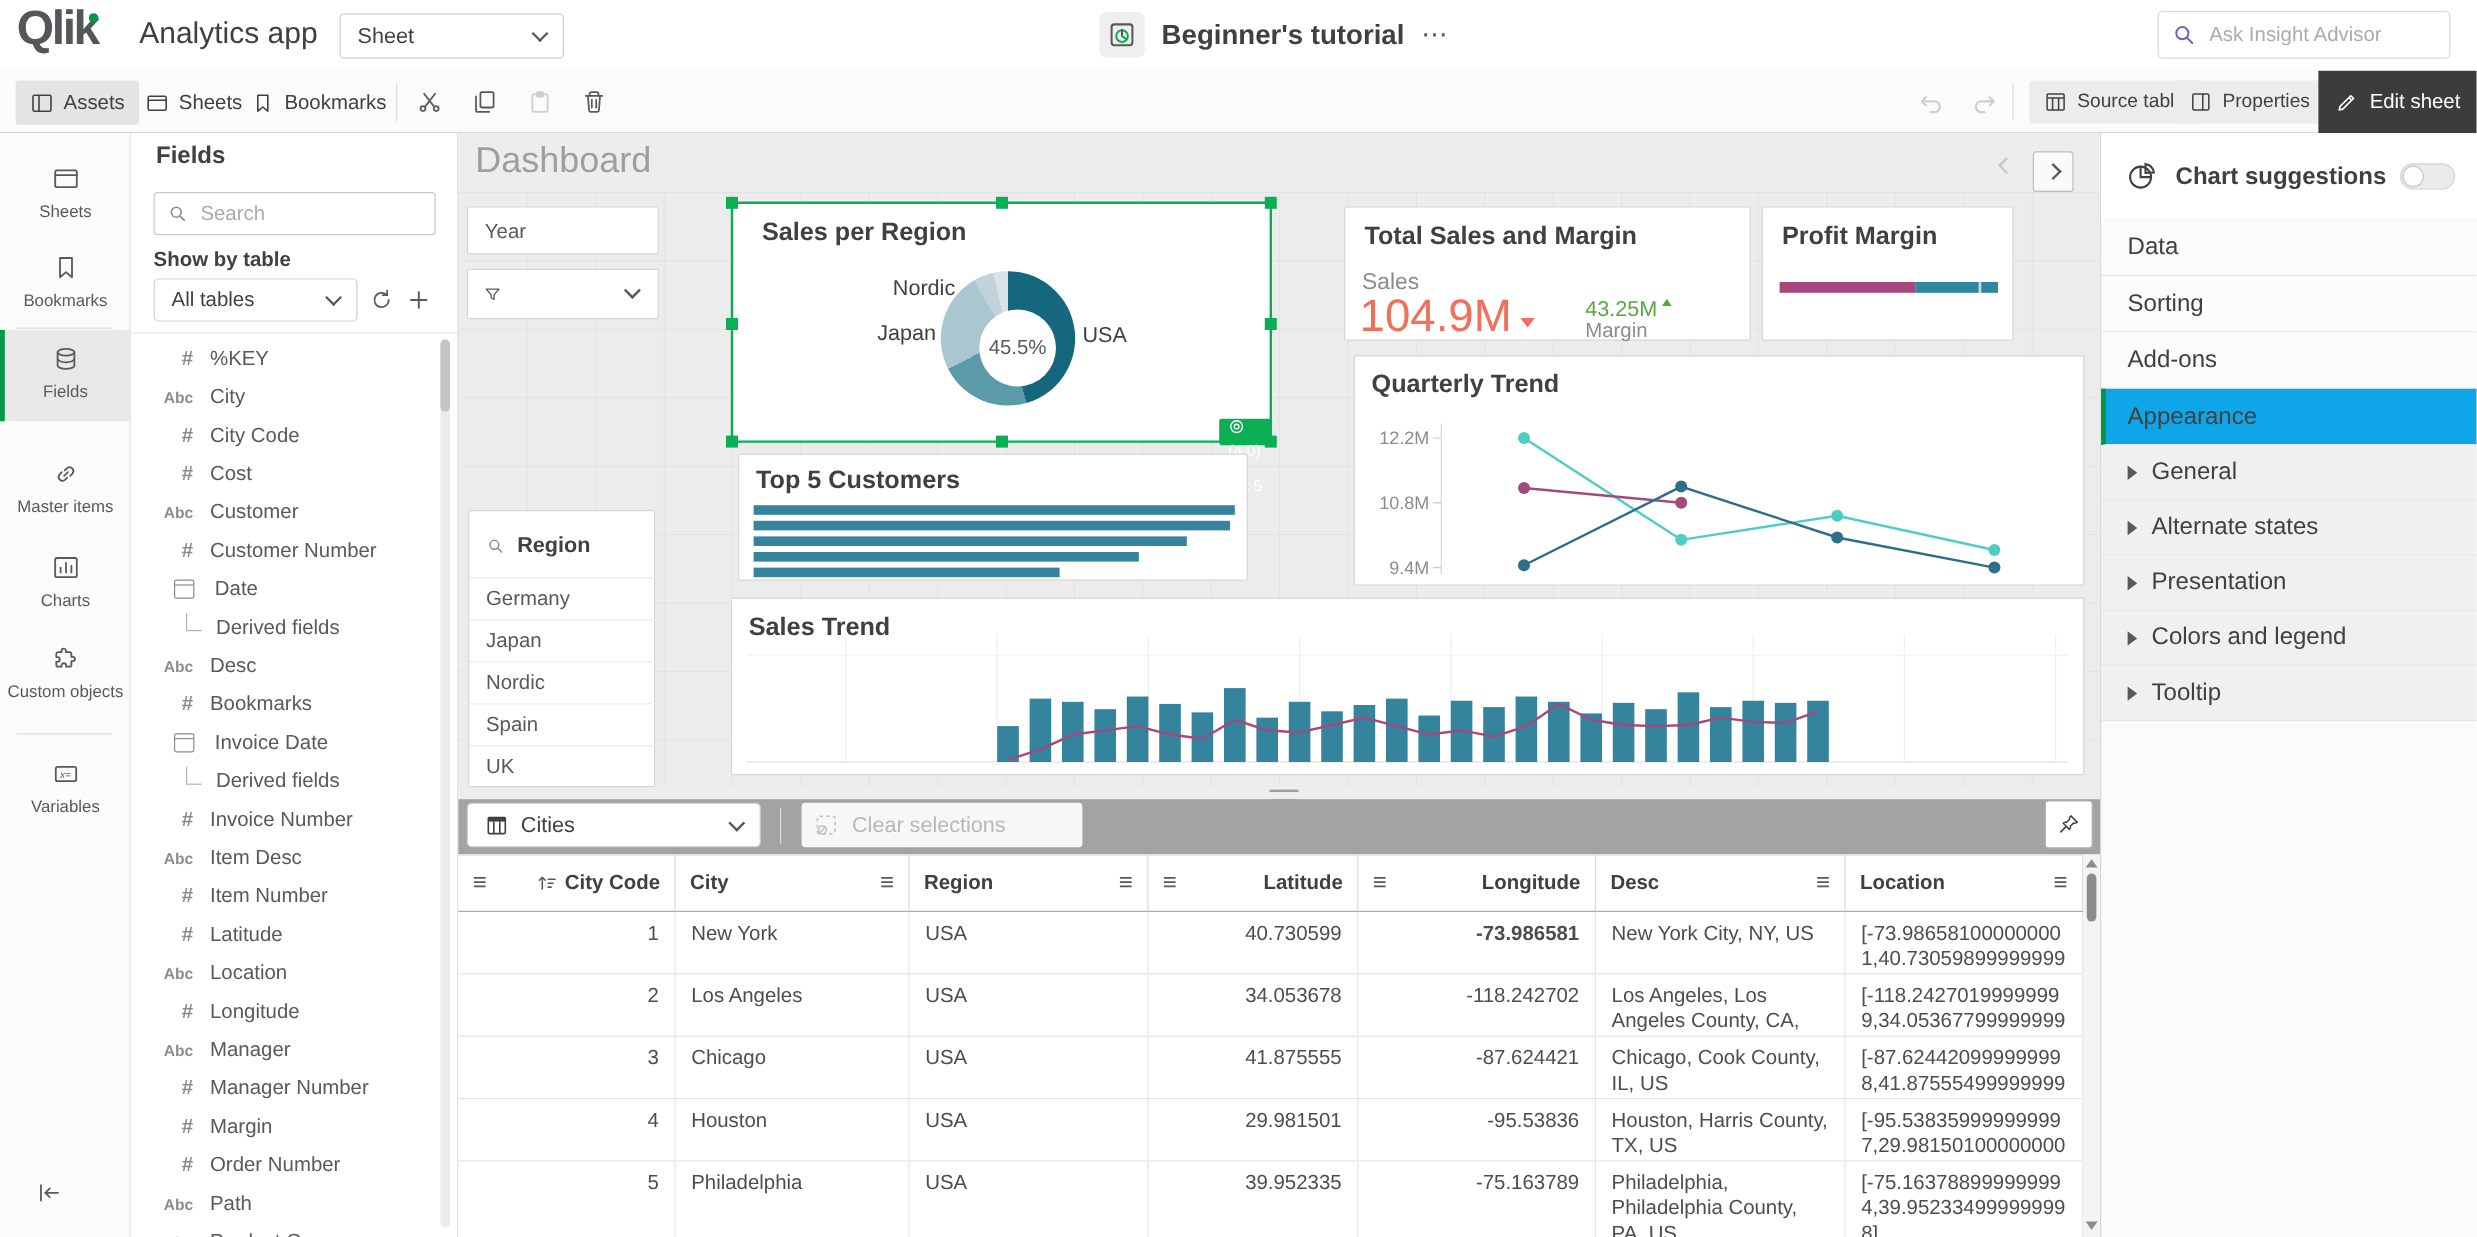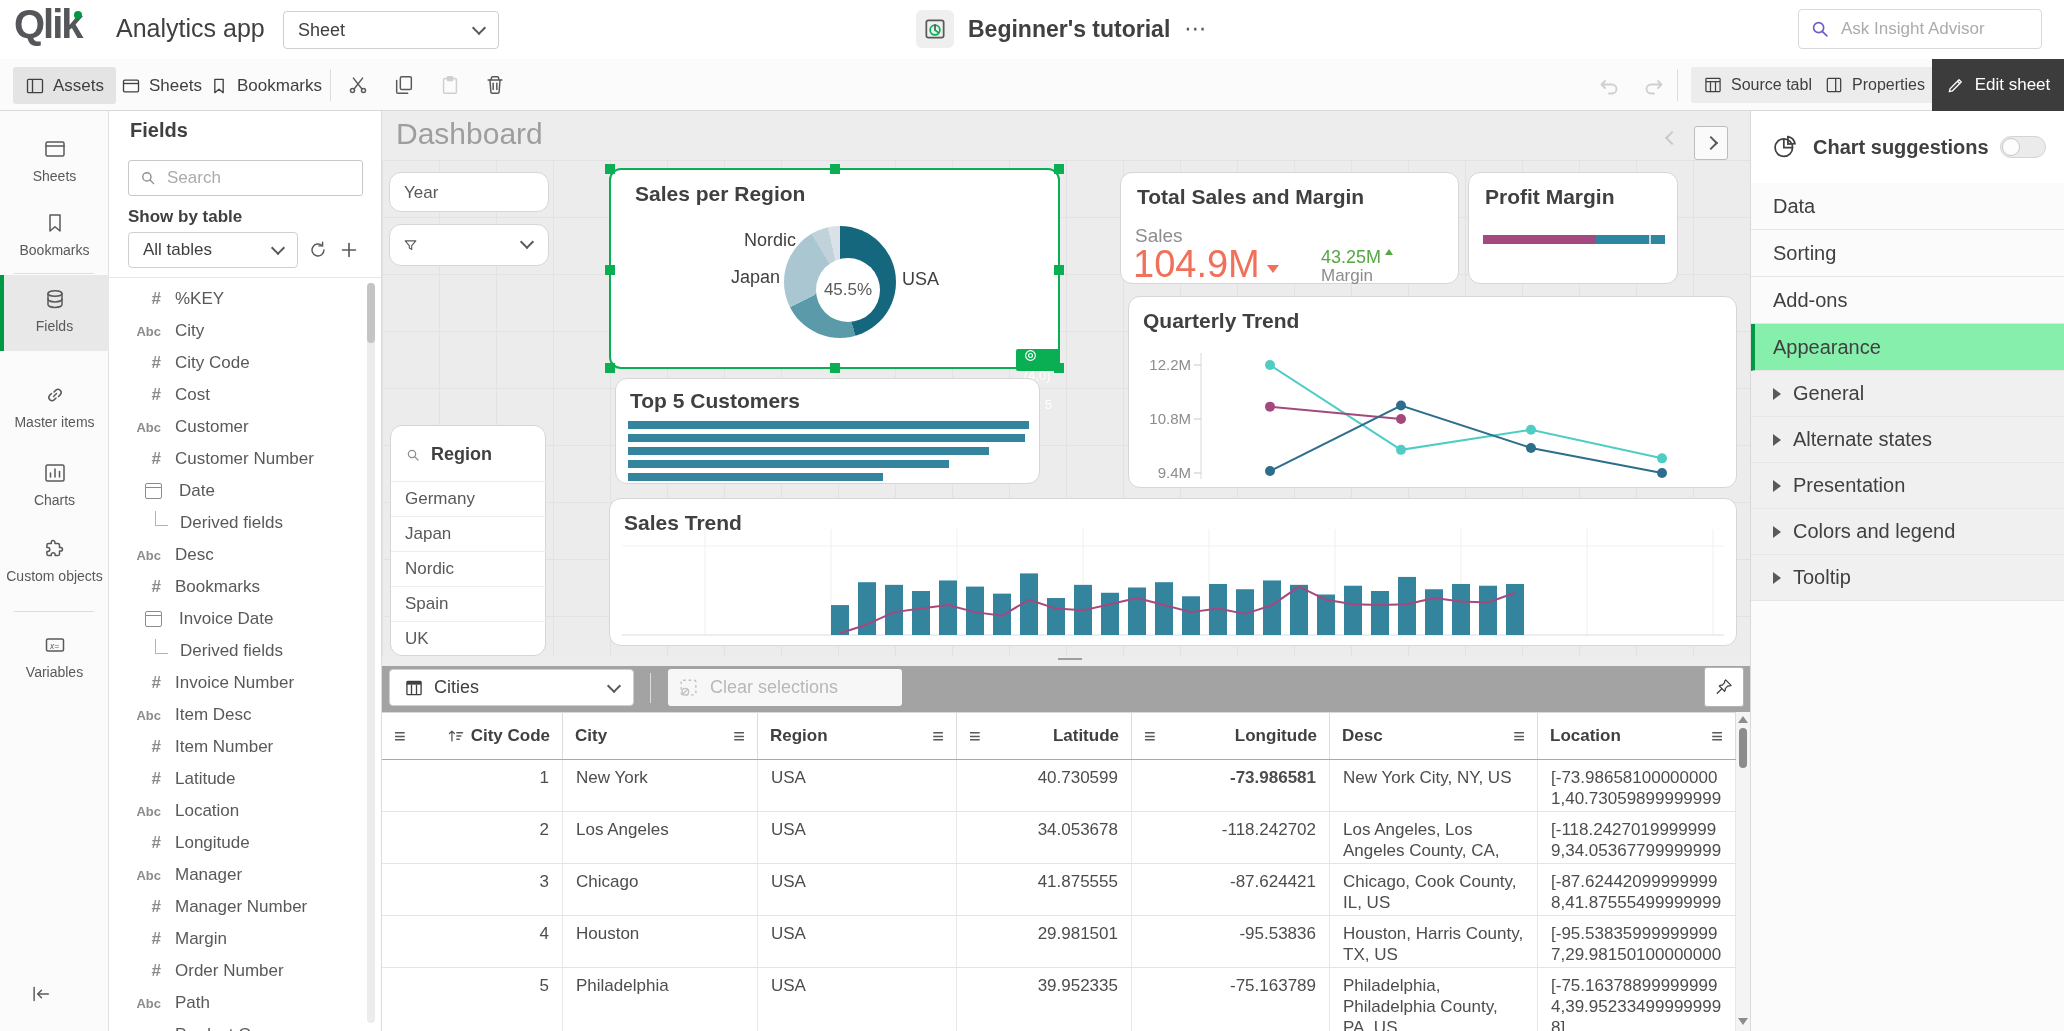--- a/index.html
+++ b/index.html
@@ -52,21 +52,21 @@
   .fname{margin-left:14px;font-size:17px;color:#595959;white-space:nowrap;}
   .tree{width:12px;height:14px;border-left:1px solid #b3b3b3;border-bottom:1px solid #b3b3b3;margin-left:46px;margin-top:-10px;flex:none;}
   .calbox{width:15px;height:14px;border:1.4px solid #8c8c8c;border-radius:2px;margin-left:36px;position:relative;flex:none;}
   .calbox:before{content:"";position:absolute;left:0;top:3px;width:100%;height:1.4px;background:#8c8c8c;}
   .vscroll{position:absolute;width:8px;border-radius:4px;background:#ececec;}
   .vthumb{position:absolute;width:8px;border-radius:4px;background:#c4c4c4;}
   
   .main{position:absolute;left:382px;top:111px;width:1368px;height:920px;background:#ededed;}
   .sheet-title{position:absolute;left:14px;top:6px;font-size:30px;color:#9e9e9e;}
   .gridbg{position:absolute;left:0;top:49px;width:1368px;height:496px;background-color:#ececec;background-image:linear-gradient(to right,#e2e2e2 1px,transparent 1px),linear-gradient(to bottom,#e2e2e2 1px,transparent 1px);background-size:57px 57px;}
-  .card{position:absolute;background:#fff;border:1px solid #d6d6d6;border-radius:12px;box-sizing:border-box;}
+  .card{position:absolute;background:#fff;border:1px solid #d6d6d6;border-radius:2px;box-sizing:border-box;}
   .ctitle{position:absolute;left:14px;top:12px;font-size:21px;font-weight:700;color:#404040;}
   .navbox{position:absolute;width:32px;height:32px;border:1px solid #bdbdbd;border-radius:3px;background:#fafafa;display:flex;align-items:center;justify-content:center;}
   
   .selcard{border:2px solid #0aaf54;}
   .handle{position:absolute;width:10px;height:10px;background:#0aaf54;}
   .selbadge{position:absolute;right:-2px;bottom:-4px;height:22px;background:#0aaf54;color:#fff;font-size:13px;display:flex;align-items:flex-start;gap:6px;padding:0 8px;border-radius:2px;flex-direction:column;}
   .dashsq{width:10px;height:10px;border:1px dashed #fff;box-sizing:border-box;}
   .donut{position:absolute;border-radius:50%;}
   .donut-hole{position:absolute;background:#fff;border-radius:50%;display:flex;align-items:center;justify-content:center;font-size:17px;color:#595959;}
   .donut-lbl{position:absolute;font-size:18px;color:#404040;white-space:nowrap;}
@@ -100,34 +100,34 @@
   .menu-ic{font-size:20px;color:#595959;line-height:1;}
   .tscroll{position:absolute;left:1354px;top:601px;width:14px;height:319px;background:#f4f4f4;}
   .tri-sb{width:0;height:0;border-left:5px solid transparent;border-right:5px solid transparent;margin:4px auto;}
   
   .rpanel{position:absolute;left:1750px;top:111px;width:314px;height:920px;background:#fbfbfb;border-left:1px solid #d9d9d9;box-sizing:border-box;}
   .cs-head{position:absolute;left:0;top:0;width:313px;height:72px;background:#fff;border-bottom:1px solid #e4e4e4;}
   .cs-lbl{position:absolute;left:62px;top:25px;font-size:20px;font-weight:700;color:#404040;}
   .toggle{position:absolute;right:18px;top:25px;width:46px;height:22px;border-radius:11px;background:#ebebeb;border:1px solid #d4d4d4;box-sizing:border-box;}
   .knob{position:absolute;left:1px;top:1px;width:18px;height:18px;border-radius:50%;background:#fdfdfd;border:1px solid #c9c9c9;box-sizing:border-box;}
   .rp-row{position:absolute;left:0;width:313px;border-bottom:1px solid #e6e6e6;display:flex;align-items:center;font-size:20px;color:#404040;padding-left:22px;box-sizing:border-box;background:#fbfbfb;}
-  .rp-row.active{background:#86efac;border-left:4px solid #009845;padding-left:18px;}
+  .rp-row.active{background:#0ea5e9;border-left:4px solid #009845;padding-left:18px;}
   .rp-sub{background:#f0f0f0;gap:12px;}
   .caret{width:0;height:0;border-top:6px solid transparent;border-bottom:6px solid transparent;border-left:8px solid #595959;}
   .ic{display:inline-flex;align-items:center;justify-content:center;}
 </style>
 </head>
 <body>
 
 <div class="stage">
 
   <div class="topbar">
     <div class="logo"><span>Qlik</span><span class="dot"></span></div>
     <div class="app-title">Analytics app</div>
-    <div class="select-box" style="left:283px;top:11px;width:216px;height:38px;">
+    <div class="select-box" style="left:283px;top:11px;width:187px;height:38px;">
       <span>Sheet</span>
         <span class="chev"></span>
     </div>
     <div class="doc-chunk">
       <div class="app-ic">
         <svg width="26" height="26" viewBox="0 0 24 24" fill="none" stroke-width="1.6" stroke-linecap="round">
             <rect x="4" y="4" width="16" height="16" rx="2" stroke="#595959"></rect>
             <circle cx="12" cy="13" r="4.5" stroke="#0aaf54"></circle>
             <path d="M12 13V8.2" stroke="#595959"></path>
             <path d="M12 13l3 2.2" stroke="#0aaf54"></path>

